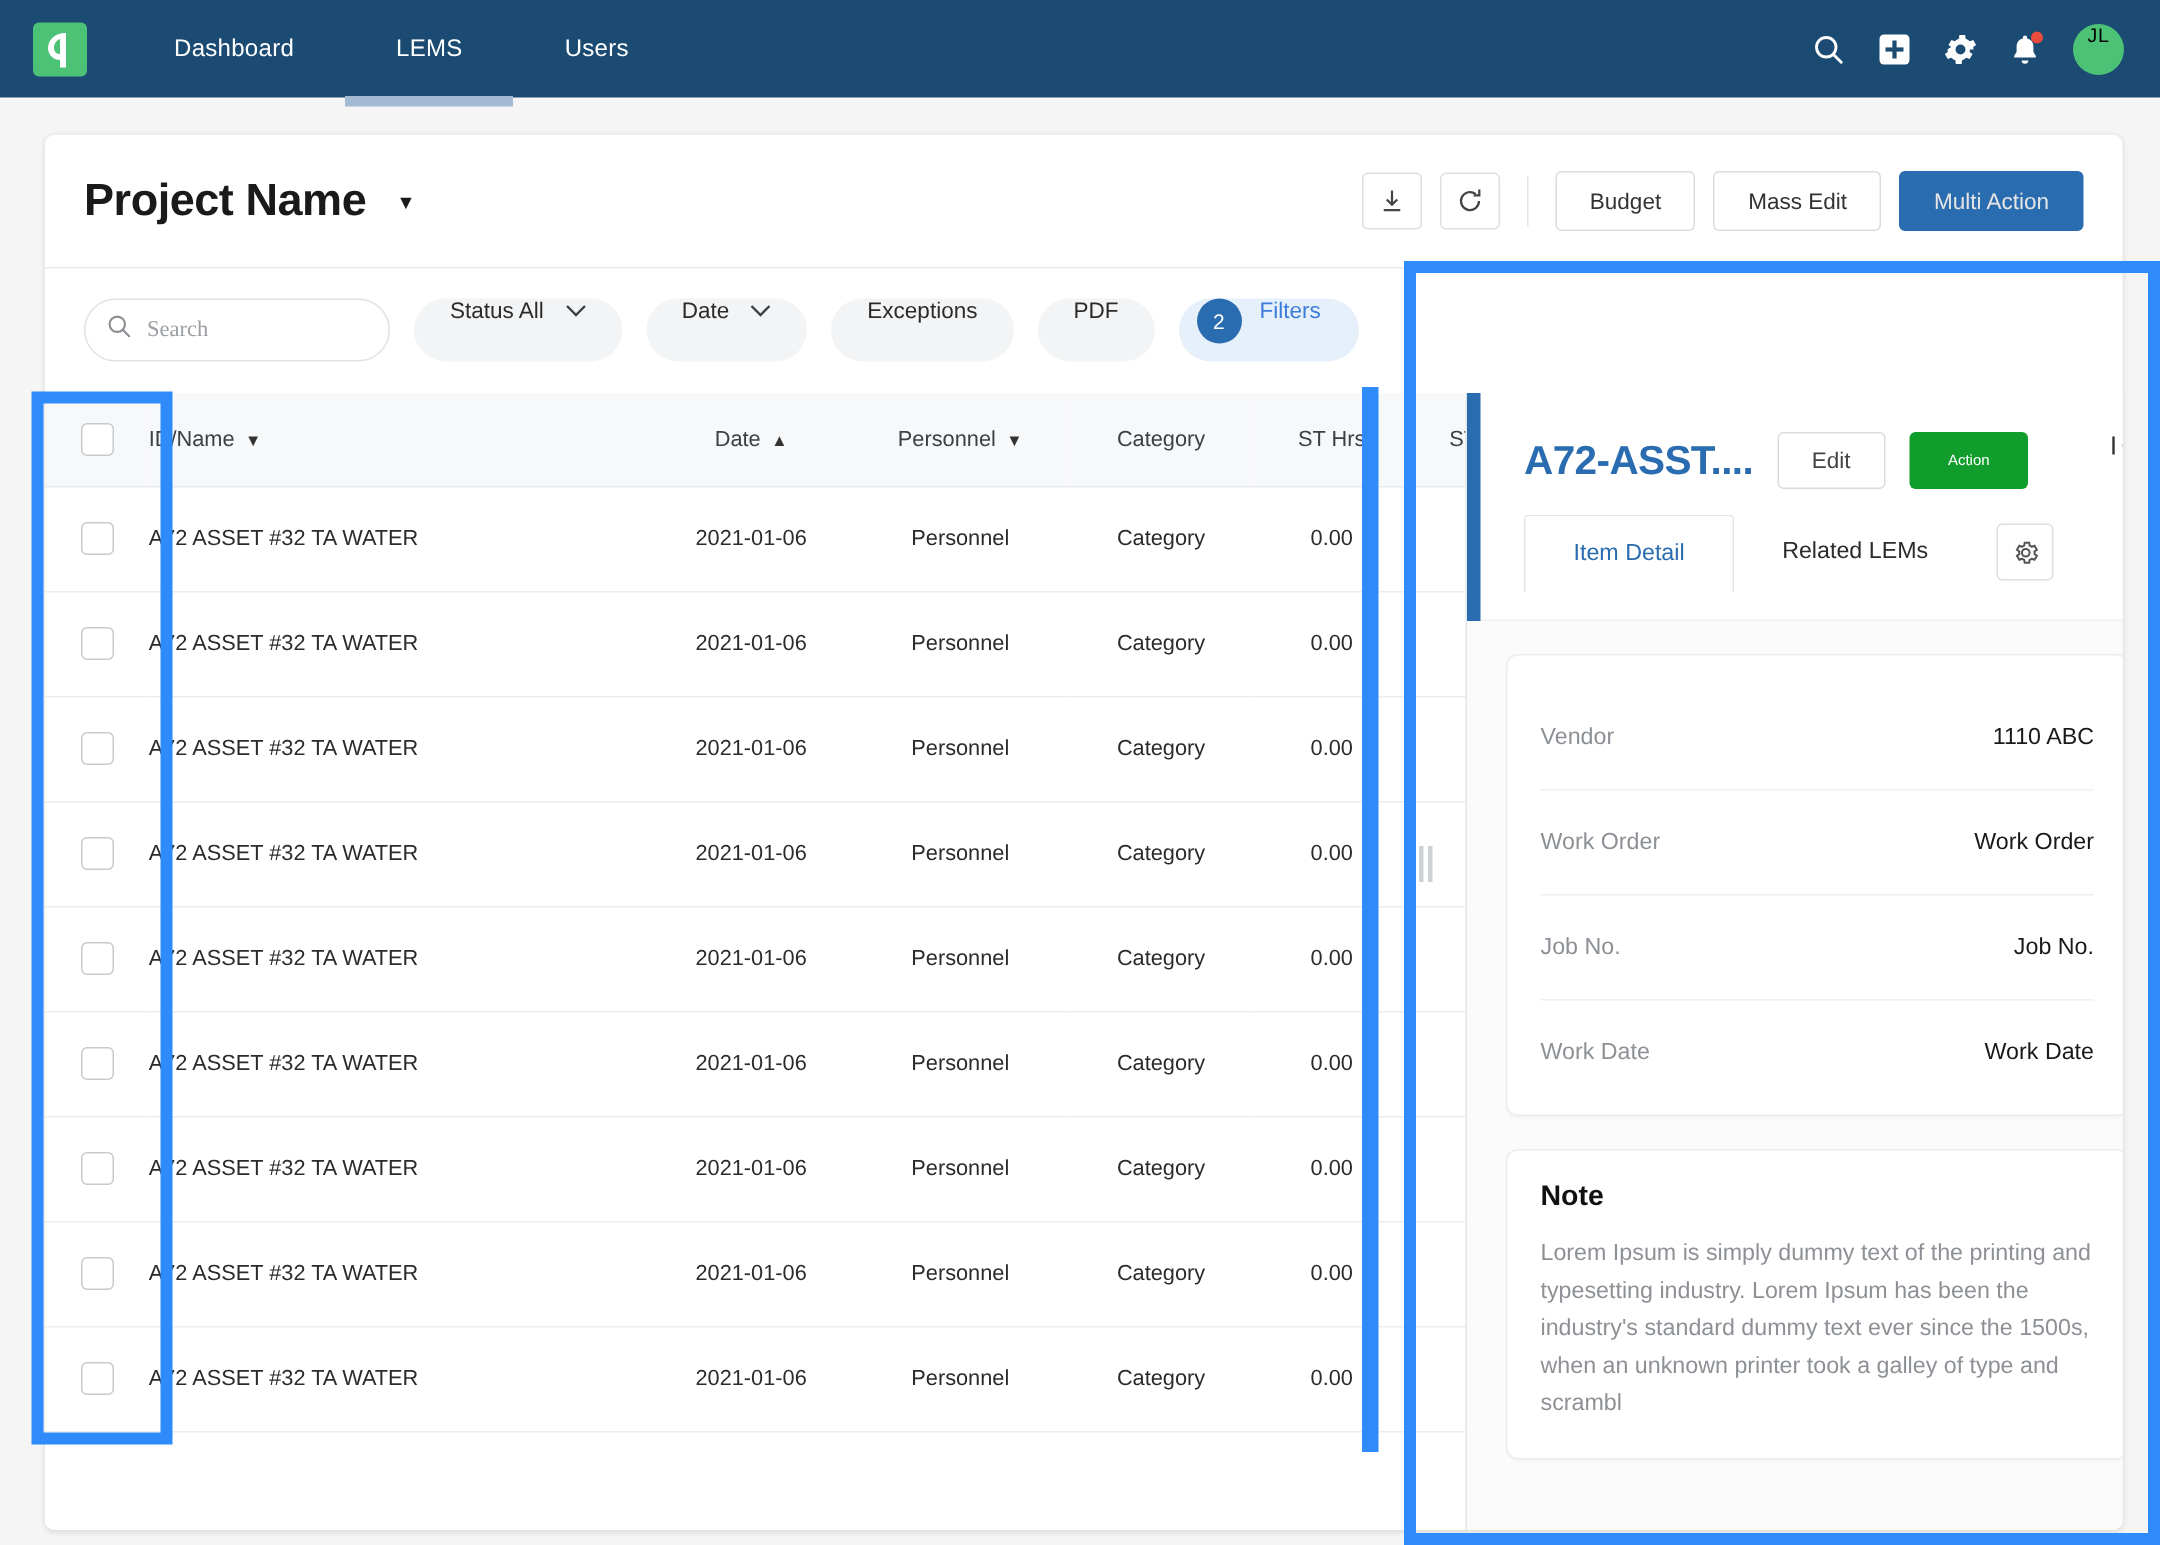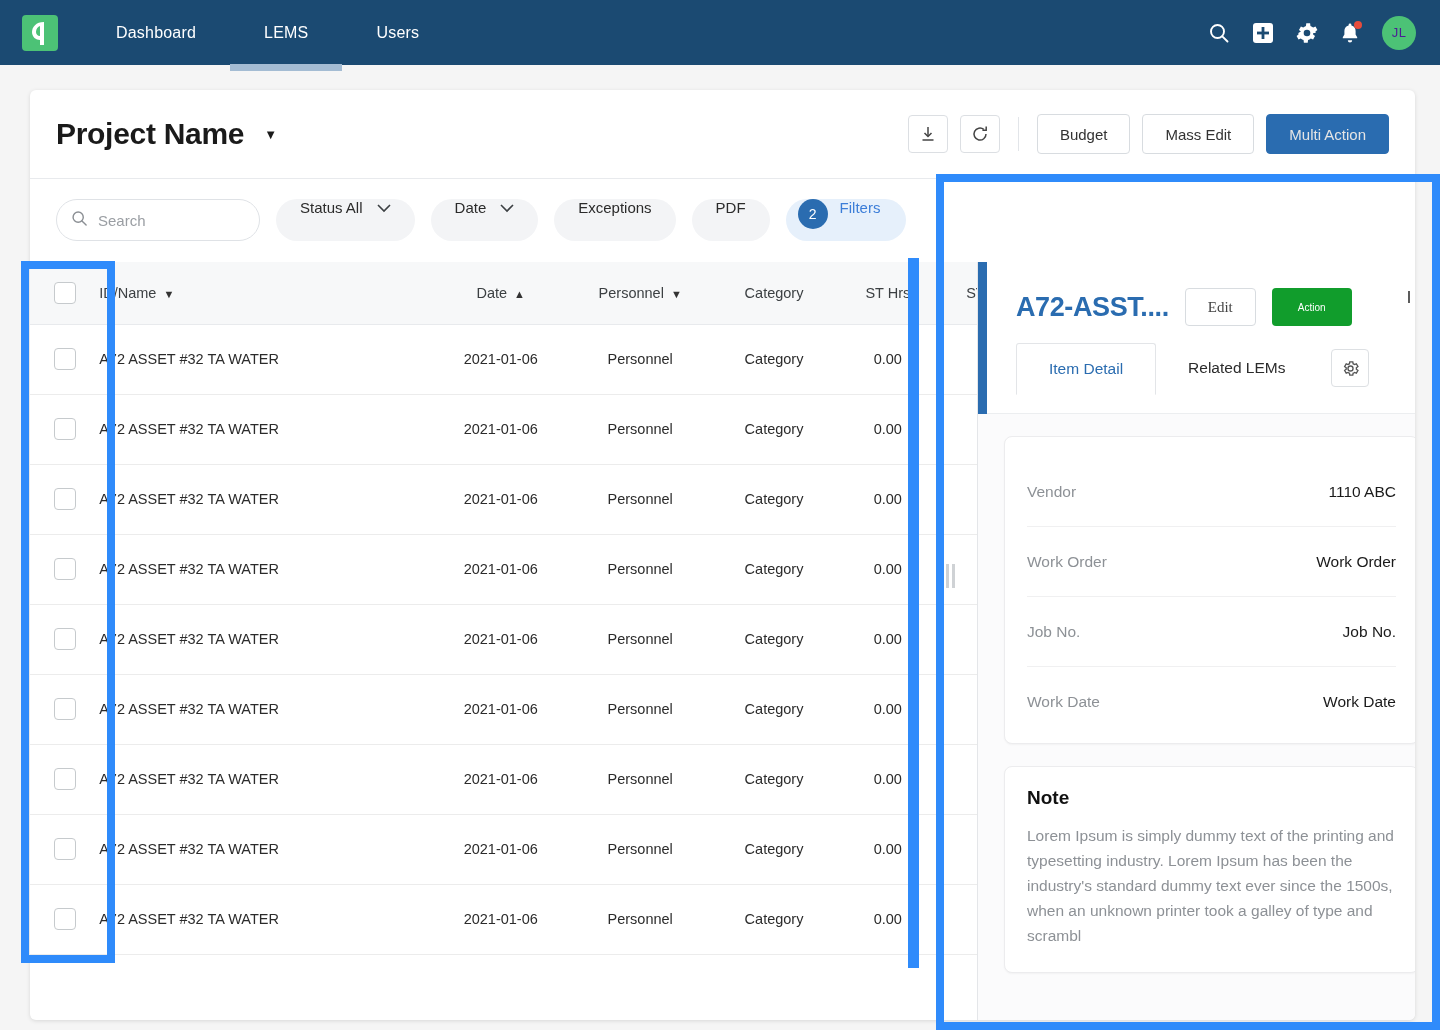--- a/index.html
+++ b/index.html
@@ -30,22 +30,22 @@
     content: ""; position: absolute; left: 0; right: 0; bottom: 0; height: 7px;
     background: #a4bcd3;
   }
   .nav-right { margin-left: auto; display: flex; align-items: center; gap: 22px; margin-right: 24px; }
   .nav-ico { color: #fff; cursor: pointer; display: flex; align-items: center; position: relative; }
   .bell-dot {
     position: absolute; right: -2px; top: -1px; width: 8px; height: 8px; border-radius: 50%;
     background: #e74c3c;
   }
   .avatar {
-    width: 34px; height: 34px; border-radius: 50%; background: #4cc276; color: #4c1d95;
-    display: flex; align-items: center; justify-content: center; font-size: 13px;
+    width: 34px; height: 34px; border-radius: 50%; background: #4cc276; color: #000000;
+    display: flex; justify-content: center; font-size: 13px;
     cursor: pointer; letter-spacing: .5px;
   }
 
   
   .card {
     position: absolute; left: 30px; top: 90px; width: 1385px; height: 930px;
     background: #fff; border-radius: 6px; box-shadow: 0 1px 4px rgba(0,0,0,.12);
     overflow: hidden;
   }
   .card-head { height: 88px; display: flex; align-items: center; padding: 0 26px; }
@@ -67,21 +67,21 @@
   .card-sep { height: 1px; background: #e8eaed; }
 
   
   .filterbar { height: 82px; display: flex; align-items: center; padding: 0 26px; gap: 16px; }
   .search {
     width: 204px; height: 42px; border: 1px solid #dfe2e6; border-radius: 21px; background: #fff;
     display: flex; align-items: center; padding: 0 14px; gap: 10px; cursor: text;
   }
   .search input {
     border: none; outline: none; font-size: 15px; color: #333; width: 140px;
-    font-family: Liberation Sans, sans-serif; background: transparent;
+    font-family: Liberation Serif, serif; background: transparent;
   }
   .search input::placeholder { color: #9a9ea3; }
   .pill {
     height: 42px; border-radius: 21px; background: #f3f4f6; display: flex; 
     padding: 0 24px; font-size: 15px; color: #2b2b2b; cursor: pointer; gap: 14px; white-space: nowrap;
   }
   .pill.filters { background: #e6f0fb; color: #3b7dd8; padding-left: 12px; padding-right: 26px; gap: 12px; }
   .fbadge {
     width: 30px; height: 30px; border-radius: 50%; background: #2a6cb0; color: #fff;
     display: flex; align-items: center; justify-content: center; font-size: 14px;
@@ -122,21 +122,21 @@
     position: absolute; left: 947px; top: 172px; width: 468px; height: 858px;
     background: #fbfbfc; border-left: 1px solid #e4e6e9; overflow: hidden;
   }
   .panel-head { background: #fff; height: 152px; border-bottom: 1px solid #eceef0; position: relative; }
   .panel-accent { position: absolute; left: 0; top: 0; width: 9px; height: 152px; background: #2a6cb0; }
   .panel-title-row { display: flex; align-items: center; padding: 26px 20px 0 38px; gap: 16px; }
   .panel-title { font-size: 27px; font-weight: bold; color: #2a6cb0; letter-spacing: -.4px; }
   .btn-edit {
     height: 38px; padding: 0 22px; border: 1px solid #d8dce0; border-radius: 4px; background: #fff;
     font-size: 15px; color: #444; cursor: pointer; display: flex; align-items: center;
-    font-family: Liberation Serif, serif;
+    font-family: Liberation Sans, sans-serif;
   }
   .btn-action {
     height: 38px; padding: 0 26px; border: none; border-radius: 4px; background: #119d2c; color: #fff;
     font-size: 10px; cursor: pointer; display: flex; align-items: center;
     font-family: "Liberation Sans", sans-serif;
   }
   .tabs { display: flex; align-items: flex-end; padding: 0 18px 0 38px; margin-top: 16px; gap: 0; }
   .tab {
     height: 52px; display: flex; align-items: center; justify-content: center; font-size: 15.5px;
     cursor: pointer; padding: 0 32px; color: #2b2b2b;

